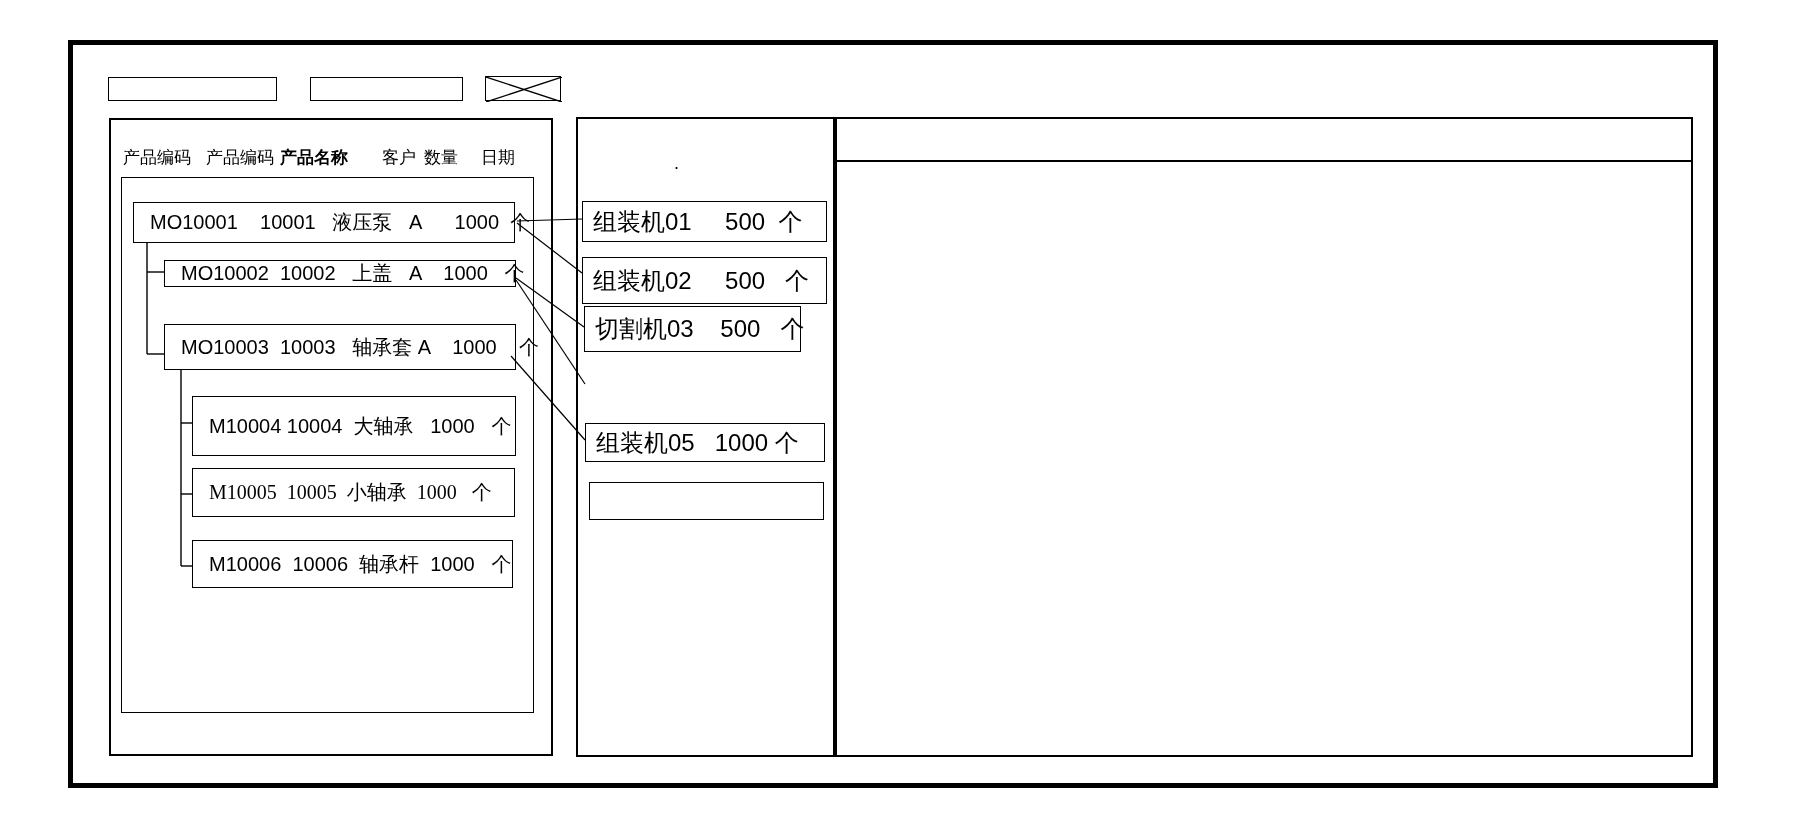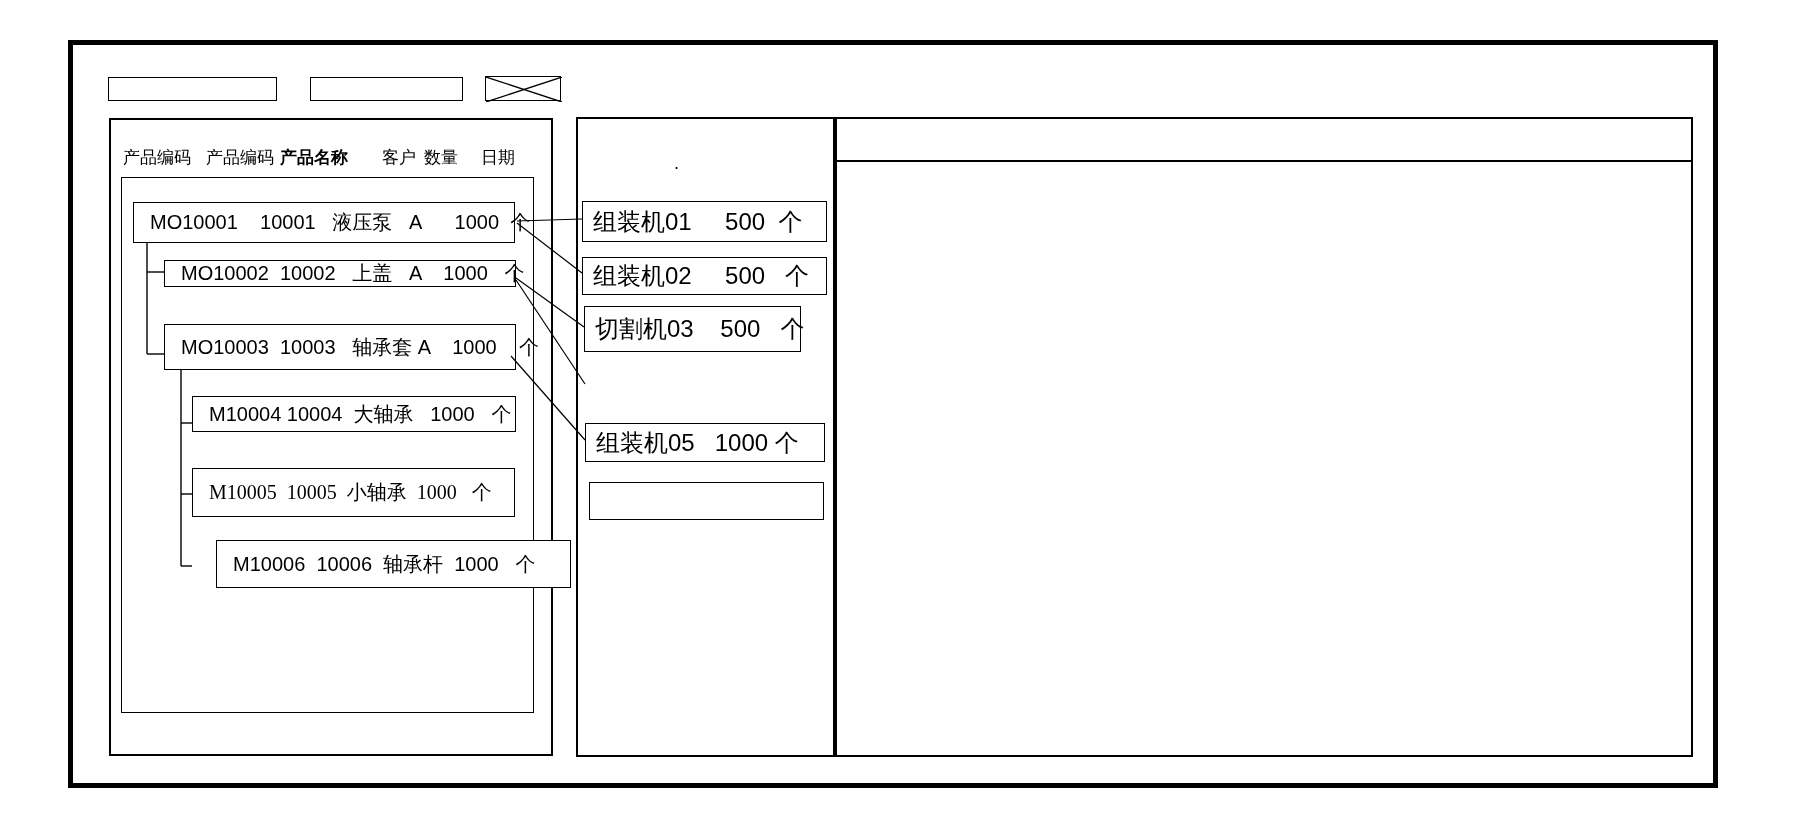--- a/index.html
+++ b/index.html
@@ -41,29 +41,29 @@
   <span class="colhead" style="left:280px;font-weight:bold;">产品名称</span>
   <span class="colhead" style="left:382px;">客户</span>
   <span class="colhead" style="left:424px;">数量</span>
   <span class="colhead" style="left:481px;">日期</span>
 
   <div class="abs thin" style="left:121px;top:177px;width:413px;height:536px;"></div>
 
   <div class="abs treebox" style="left:133px;top:202px;width:382px;height:41px;">MO10001    10001   液压泵   A      1000  个</div>
   <div class="abs treebox" style="left:164px;top:260px;width:352px;height:27px;">MO10002  10002   上盖   A    1000   个</div>
   <div class="abs treebox" style="left:164px;top:324px;width:352px;height:46px;">MO10003  10003   轴承套 A    1000    个</div>
-  <div class="abs treebox" style="left:192px;top:396px;width:324px;height:36px;">M10004 10004  大轴承   1000   个</div>
+  <div class="abs treebox" style="left:192px;top:396px;width:324px;height:60px;">M10004 10004  大轴承   1000   个</div>
   <div class="abs treebox" style="left:192px;top:468px;width:323px;height:49px;font-family:Liberation Serif, serif;">M10005  10005  小轴承  1000   个</div>
-  <div class="abs treebox" style="left:192px;top:540px;width:355px;height:48px;margin-left:24px;">M10006  10006  轴承杆  1000   个</div>
+  <div class="abs treebox" style="left:192px;top:540px;width:321px;height:48px;">M10006  10006  轴承杆  1000   个</div>
 
   <div class="abs panel" style="left:576px;top:117px;width:259px;height:640px;"></div>
   <span class="dot" style="left:674px;top:153px;">.</span>
 
   <div class="abs machbox" style="left:582px;top:201px;width:245px;height:41px;">组装机01     500  个</div>
-  <div class="abs machbox" style="left:582px;top:257px;width:245px;height:38px;">组装机02     500   个</div>
+  <div class="abs machbox" style="left:582px;top:257px;width:245px;height:47px;">组装机02     500   个</div>
   <div class="abs machbox" style="left:584px;top:306px;width:217px;height:46px;">切割机03    500   个</div>
   <div class="abs machbox" style="left:585px;top:423px;width:240px;height:39px;">组装机05   1000 个</div>
   <div class="abs machbox" style="left:589px;top:482px;width:235px;height:38px;"></div>
 
   <div class="abs panel" style="left:835px;top:117px;width:858px;height:640px;">
     <div class="divider-strip"></div>
   </div>
 
   <svg class="overlay" width="1819" height="833" viewBox="0 0 1819 833">
 

